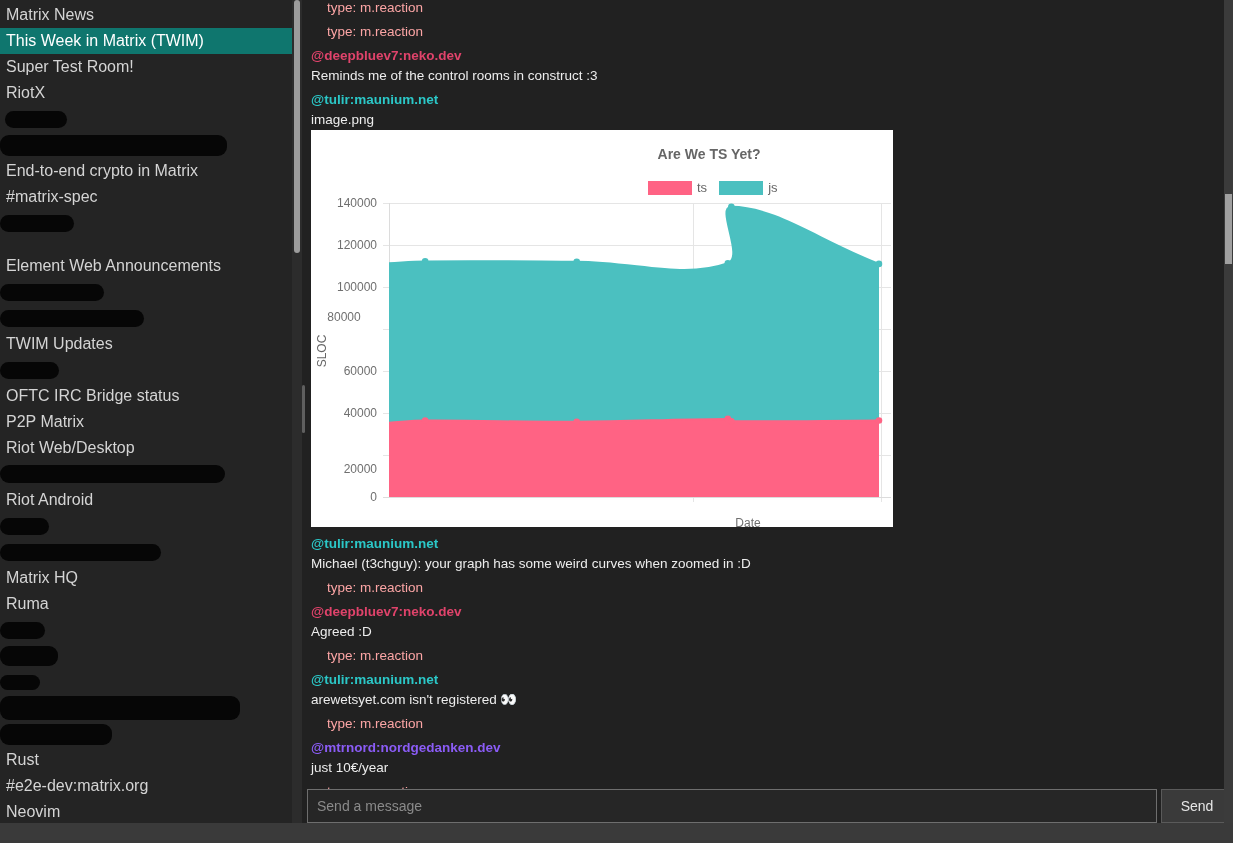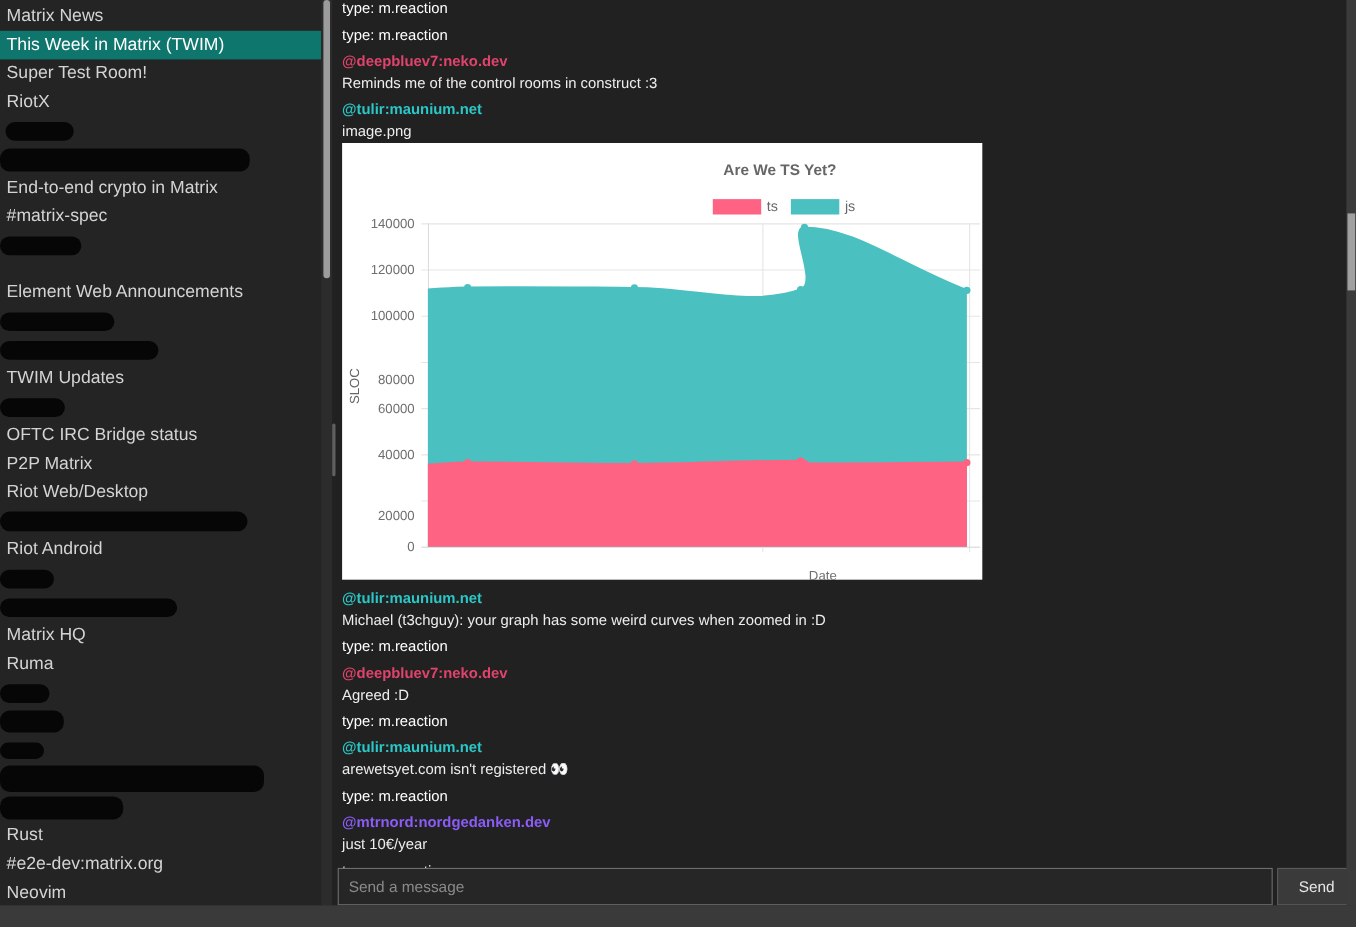--- a/index.html
+++ b/index.html
@@ -34,21 +34,21 @@
   .mini-thumb{
     position:absolute;left:302px;top:385px;width:3px;height:48px;
     background:#5f5f5f;border-radius:2px;
   }
   
   .chat{
     position:absolute;left:306px;top:0;width:918px;height:789px;
     overflow:hidden;padding-left:5px;padding-top:1px;box-sizing:border-box;
     color:#ededed;font-size:13.5px;
   }
-  .ev{height:14px;line-height:14px;margin-bottom:10px;color:#ffffff;}
+  .ev{height:14px;line-height:14px;margin-bottom:10px;color:#fca5a5;margin-left:16px;}
   .grp{margin-bottom:10px;}
   .sender{height:14px;line-height:14px;margin-bottom:6px;font-weight:bold;}
   .body-line{height:14px;line-height:14px;}
   
   .chart-box{
     position:relative;width:582px;height:397px;background:#ffffff;
     margin-top:3px;overflow:hidden;
   }
   .chart-box svg{position:absolute;left:0;top:0;}
   .c-title{
@@ -213,21 +213,21 @@
           <div class="c-title">Are We TS Yet?</div>
           <div class="c-legend">
             <div class="c-swatch" style="background: rgb(255, 99, 132);"></div>
             <span class="lg-label">ts</span>
             <div class="c-swatch" style="background: rgb(75, 192, 192);"></div>
             <span class="lg-label">js</span>
           </div>
           <div class="ytick" style="top: 66px;">140000</div>
           <div class="ytick" style="top: 108px;">120000</div>
           <div class="ytick" style="top: 150px;">100000</div>
-          <div class="ytick" style="top: 208px;">80000</div>
+          <div class="ytick" style="top: 180px; text-align: center;">80000</div>
           <div class="ytick" style="top: 234px;">60000</div>
           <div class="ytick" style="top: 276px;">40000</div>
           <div class="ytick" style="top: 332px;">20000</div>
           <div class="ytick" style="top: 360px;">0</div>
           <div class="c-ylabel">SLOC</div>
           <div class="c-xlabel">Date</div>
         </div>
       </div>
       <div class="grp">
         <div class="sender" style="color: rgb(43, 199, 199);">@tulir:maunium.net</div>

